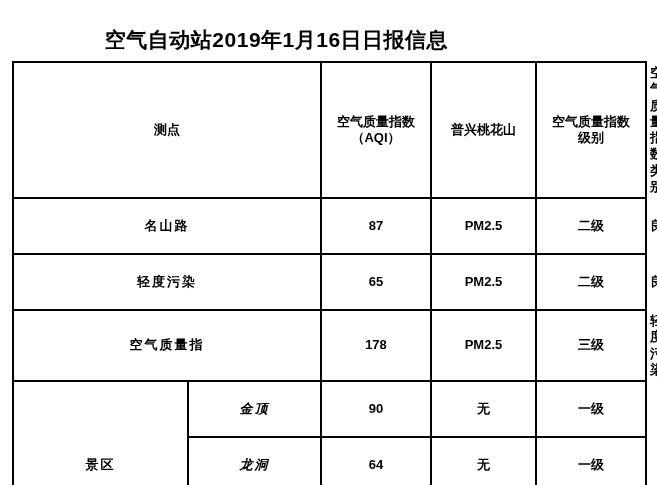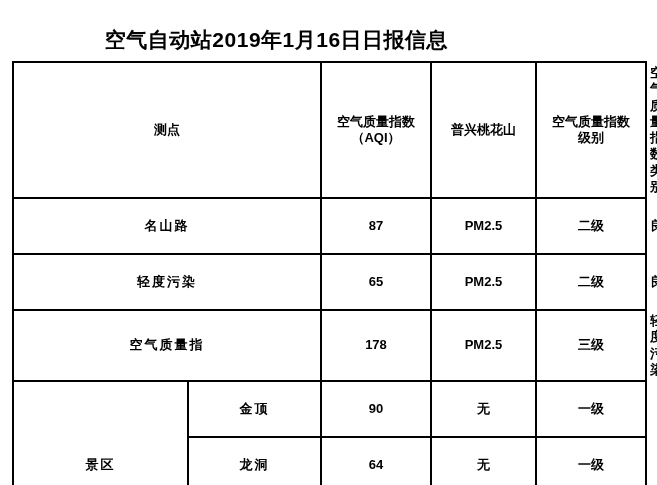--- a/index.html
+++ b/index.html
@@ -73,20 +73,21 @@
     background: #00a651;
     color: #ffffff;
   }
   .group-label {
     font-size: 15px;
     font-weight: bold;
     letter-spacing: 2px;
   }
   .sub-col {
     width: 86px;
+    font-style: italic;
   }
   col.c-site { width: 175px; }
   col.c-aqi { width: 133px; }
   col.c-poll { width: 110px; }
   col.c-level { width: 105px; }
   col.c-cat { width: 110px; }
 </style>
 </head>
 <body>
 

